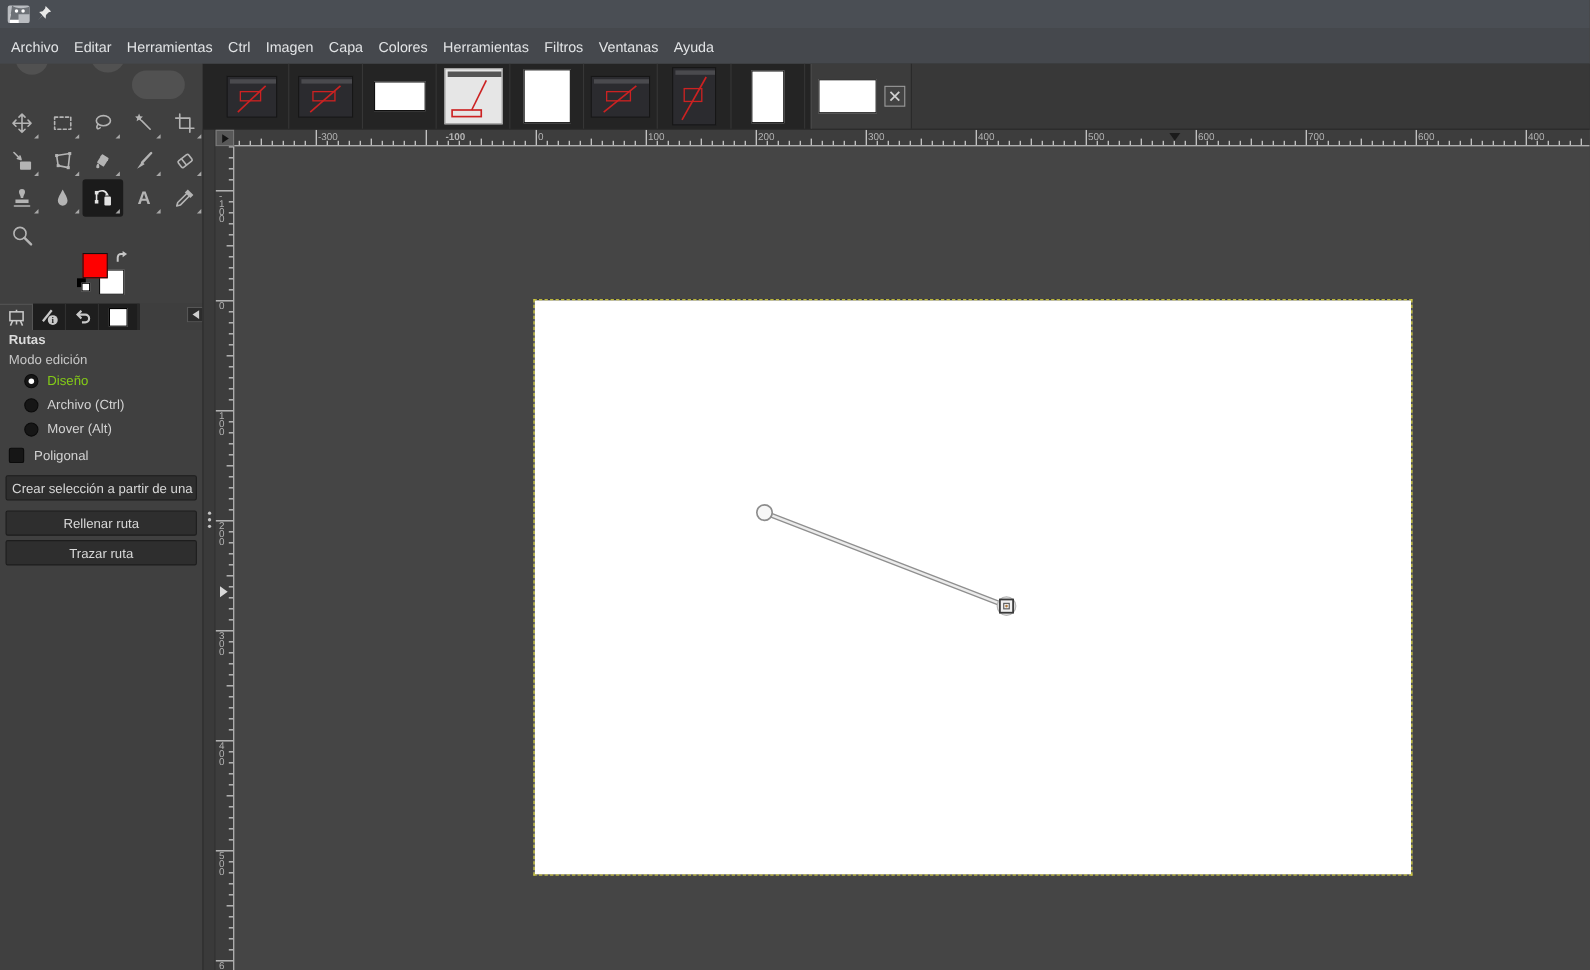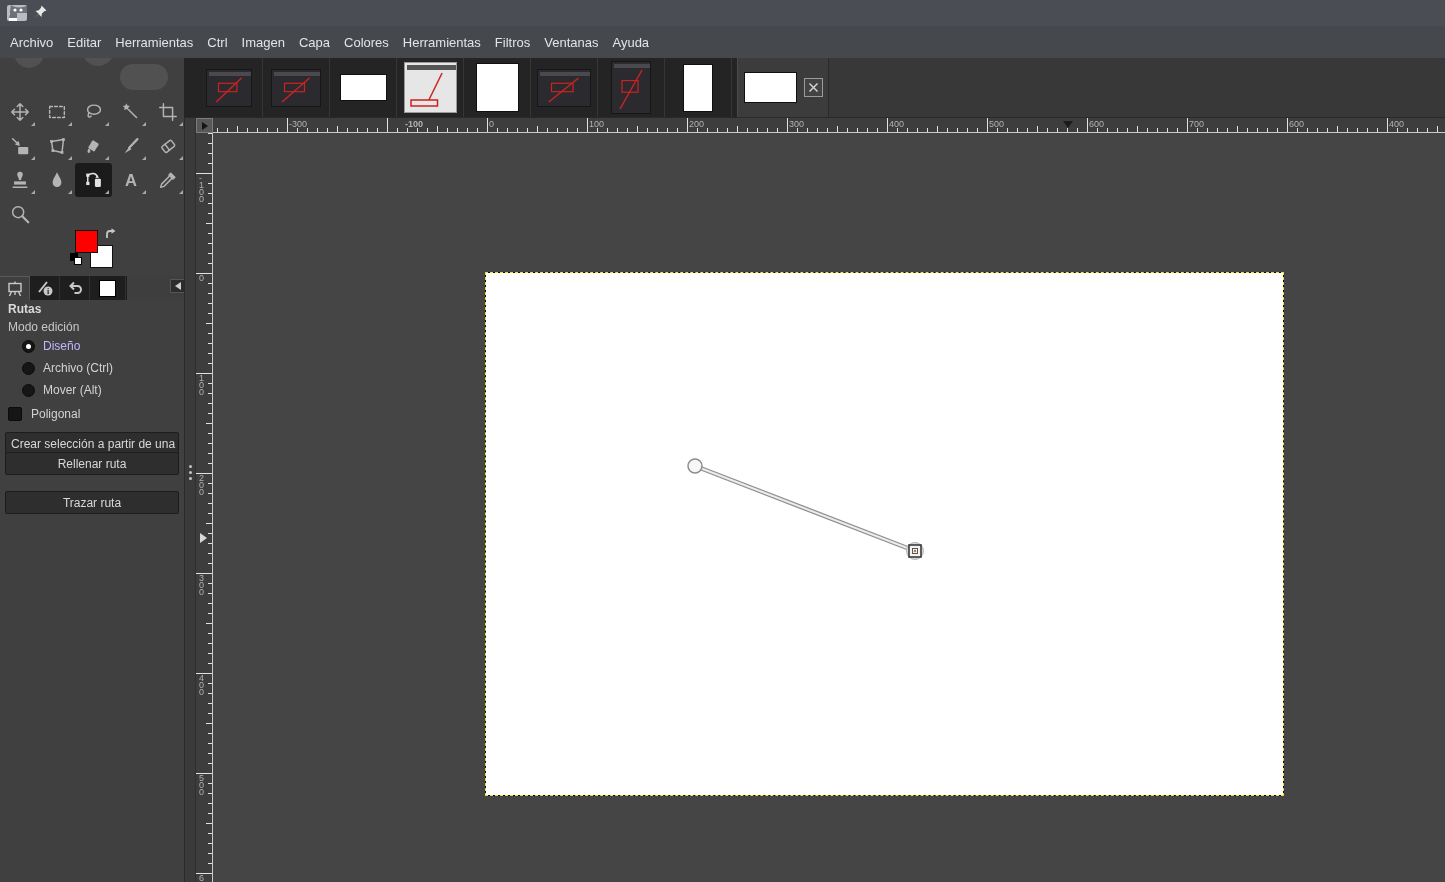--- a/index.html
+++ b/index.html
@@ -75,21 +75,21 @@
   
   #tool-options { position:absolute; left:0; top:242px; width:184px; height:414px; }
   #options-title { position:absolute; left:8px; top:2px; font-size:12px; font-weight:bold; color:#dadada; }
   #edit-mode-label { position:absolute; left:8px; top:20px; font-size:12px; color:#c6c6c6; }
   .mode-row { position:absolute; left:22px; height:14px; display:flex; align-items:center; gap:8px; }
   .radio { width:13px; height:13px; border-radius:50%; background:#161616; border:1px solid #0b0b0b;
     position:relative; }
   .radio.on::after { content:''; position:absolute; left:3px; top:3px; width:5px; height:5px;
     border-radius:50%; background:#fff; }
   .mode-label { font-size:12px; color:#d2d2d2; }
-  .mode-label.dim { color:#c4b5fd; }
+  .mode-label.dim { color:#84cc16; }
   #polygonal-row { position:absolute; left:8px; top:106px; height:15px; display:flex; align-items:center; gap:9px; }
   #polygonal-checkbox { width:14px; height:14px; border-radius:2px; background:#161616; border:1px solid #0b0b0b; }
   .opt-button { position:absolute; left:5px; width:174px; height:23px; background:#2e2e2e;
     border:1px solid #1d1d1d; border-radius:2px; color:#d8d8d8; font-size:12px;
     display:flex; align-items:center; justify-content:center; white-space:nowrap; overflow:hidden; }
   .opt-button.clip { justify-content:flex-start; padding-left:5px; }
 
   
   #splitter { position:absolute; left:184px; top:118px; width:12px; height:764px; background:#3a3a3a;
     border-left:1px solid #2b2b2b; border-right:1px solid #2f2f2f; }
@@ -408,21 +408,21 @@
           <span class="radio"></span>
           <span class="mode-label">Mover (Alt)</span>
         </div>
       </div>
     <div id="polygonal-row">
       <div id="polygonal-checkbox"></div>
       <span class="mode-label">Poligonal</span>
     </div>
     <div id="option-buttons">
         <div class="opt-button clip" style="top: 132px;">Crear selección a partir de una ruta</div>
-        <div class="opt-button" style="top: 152px;">Rellenar ruta</div>
+        <div class="opt-button" style="top: 164px;">Rellenar ruta</div>
         <div class="opt-button" style="top: 191px;">Trazar ruta</div>
       </div>
   </div>
 </div>
 
 <div id="splitter">
   <div class="grip-dot" style="top:347px;"></div>
   <div class="grip-dot" style="top:353px;"></div>
   <div class="grip-dot" style="top:359px;"></div>
 </div>

